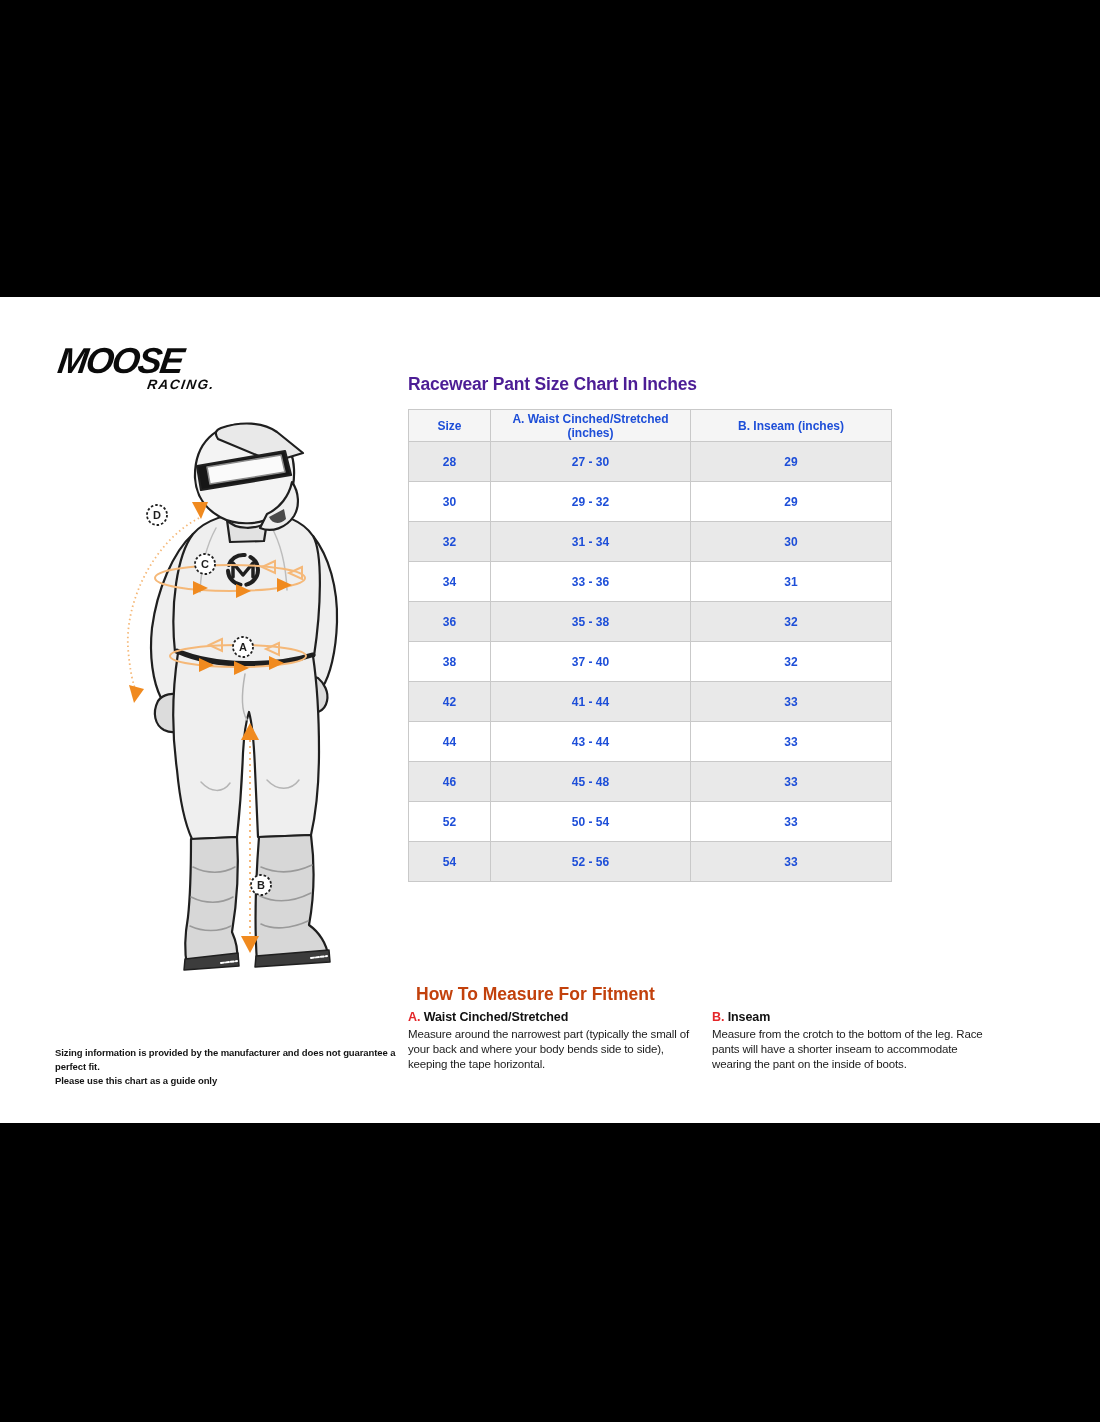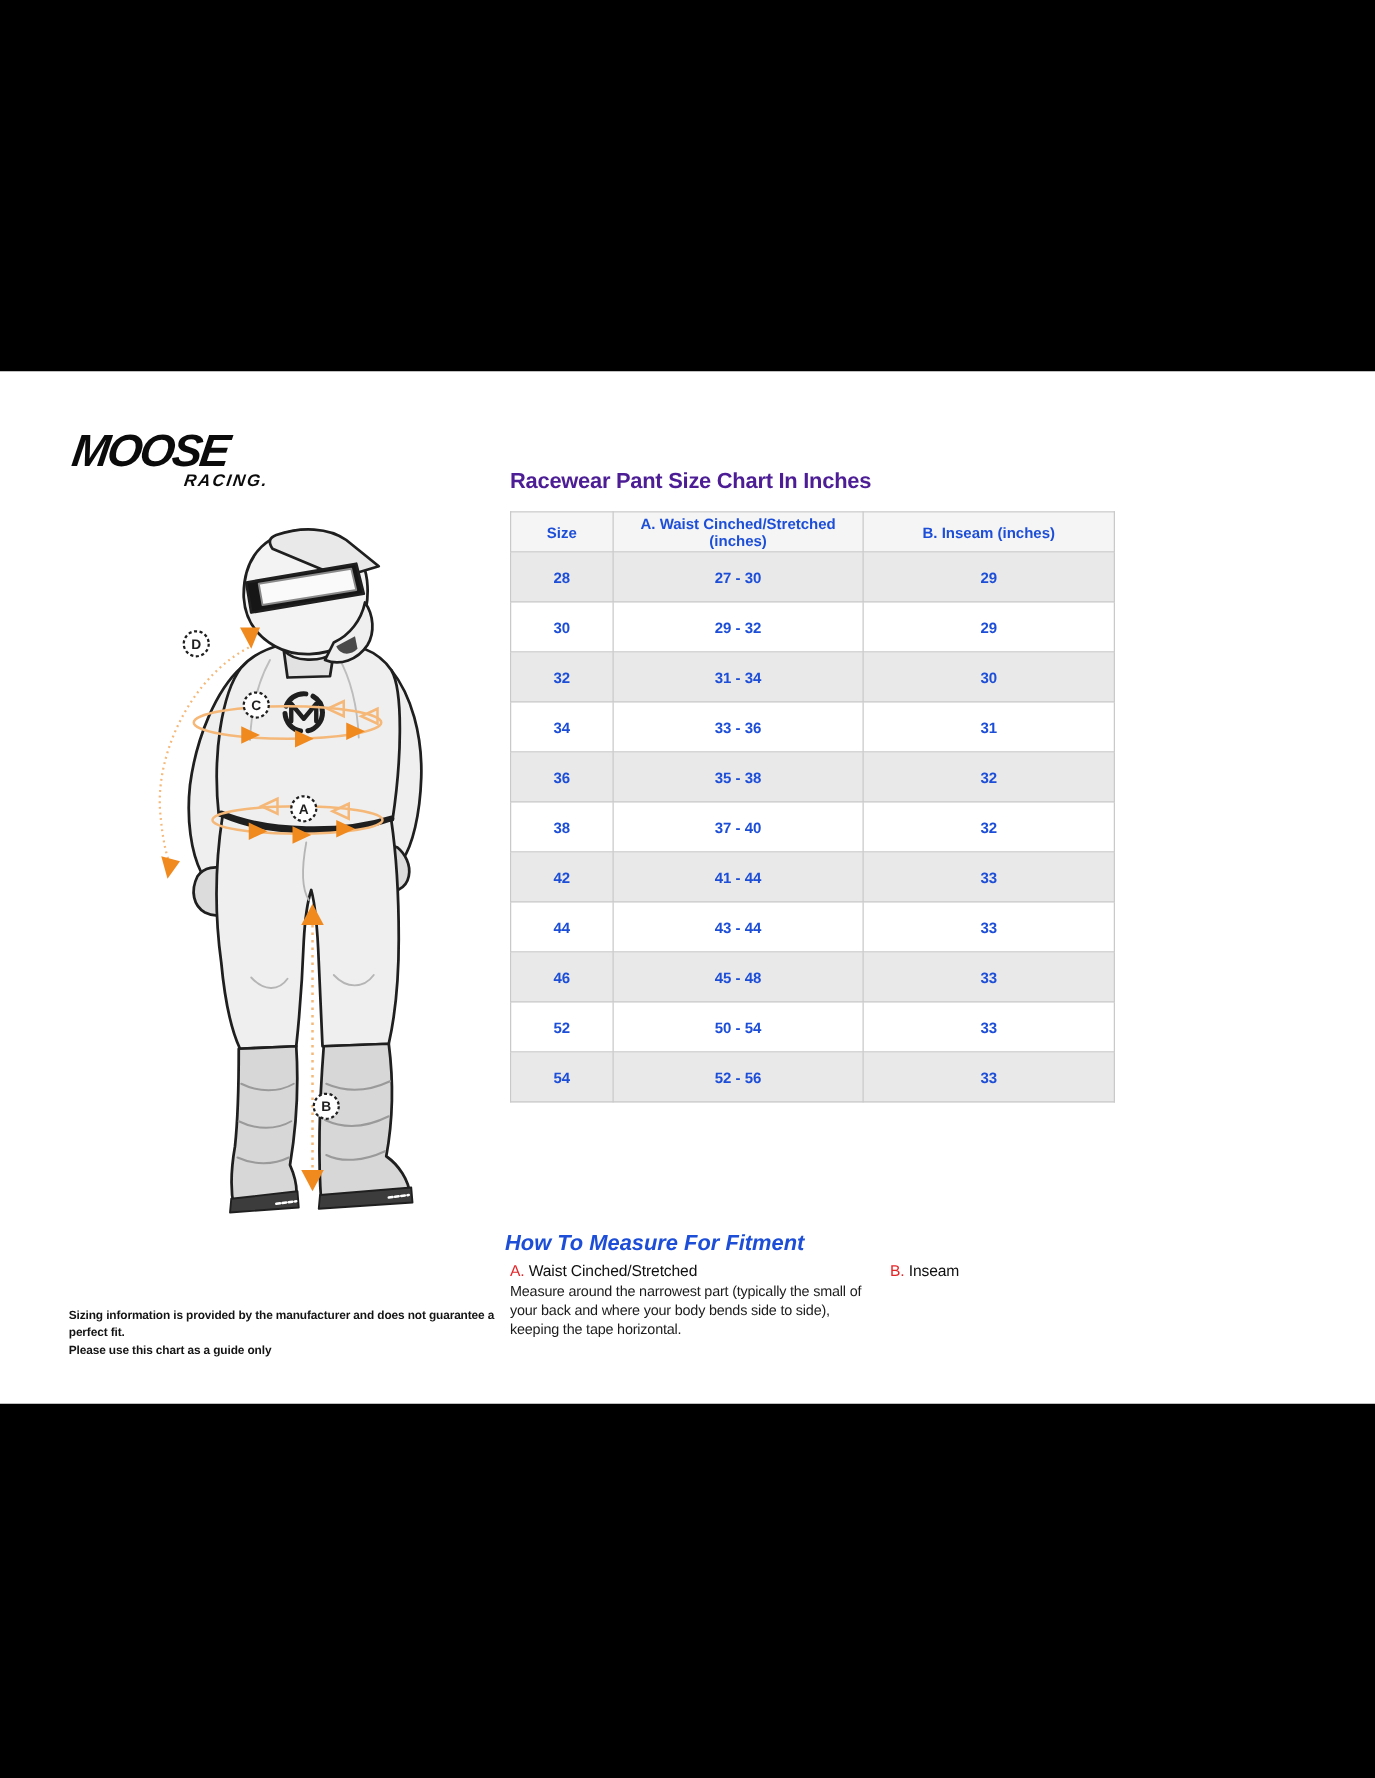--- a/index.html
+++ b/index.html
@@ -26,25 +26,25 @@
                color:#4c1d95;letter-spacing:-0.2px;}
   table.size-table{position:absolute;left:408px;top:409px;width:483px;border-collapse:collapse;
                    table-layout:fixed;}
   .size-table th,.size-table td{border:1px solid #c9c9c9;text-align:center;vertical-align:middle;
                    color:#1d4ed8;}
   .size-table th{height:29px;background:#f5f5f5;font-size:12px;font-weight:bold;}
   .size-table td{height:37px;font-size:12px;font-weight:bold;background:#ffffff;}
   .size-table tbody tr:nth-child(odd) td{background:#e9e9e9;}
 
   
-  .how-title{position:absolute;left:404px;top:984px;font-size:17.5px;font-weight:bold;color:#1d4ed8;font-style:italic;}
+  .how-title{position:absolute;left:416px;top:984px;font-size:17.5px;font-weight:bold;color:#c2410c;}
   .measure-col{position:absolute;top:1010px;}
   .measure-a{left:408px;width:288px;}
   .measure-b{left:712px;width:280px;}
-  .m-head{font-size:12.5px;font-weight:normal;color:#101010;margin-bottom:3px;letter-spacing:-0.1px;}
+  .m-head{font-size:12.5px;font-weight:bold;color:#101010;margin-bottom:3px;letter-spacing:-0.1px;}
   .m-head .red{color:#e42528;}
   .m-body{font-size:11.5px;line-height:15px;color:#1b1b1b;letter-spacing:-0.15px;}
 
   .disclaimer{position:absolute;left:55px;top:1046px;width:345px;font-size:9.5px;line-height:14px;
               font-weight:bold;color:#141414;letter-spacing:-0.1px;}
 </style>
 </head>
 <body>
 
 <div class="page">
@@ -219,20 +219,21 @@
       <span>Waist Cinched/Stretched</span>
     </div>
     <div class="m-body">Measure around the narrowest part (typically the small of your back and where your body bends side to side), keeping the tape horizontal.</div>
   </div>
 
   <div class="measure-col measure-b">
     <div class="m-head">
       <span class="red">B.</span>
       <span>Inseam</span>
     </div>
+    <div class="m-body">Measure from the crotch to the bottom of the leg. Race pants will have a shorter inseam to accommodate wearing the pant on the inside of boots.</div>
   </div>
 
   <div class="disclaimer">
     <div>Sizing information is provided by the manufacturer and does not guarantee a perfect fit.</div>
     <div>Please use this chart as a guide only</div>
   </div>
 
   <div class="bar bar-bottom"></div>
 </div>
 

